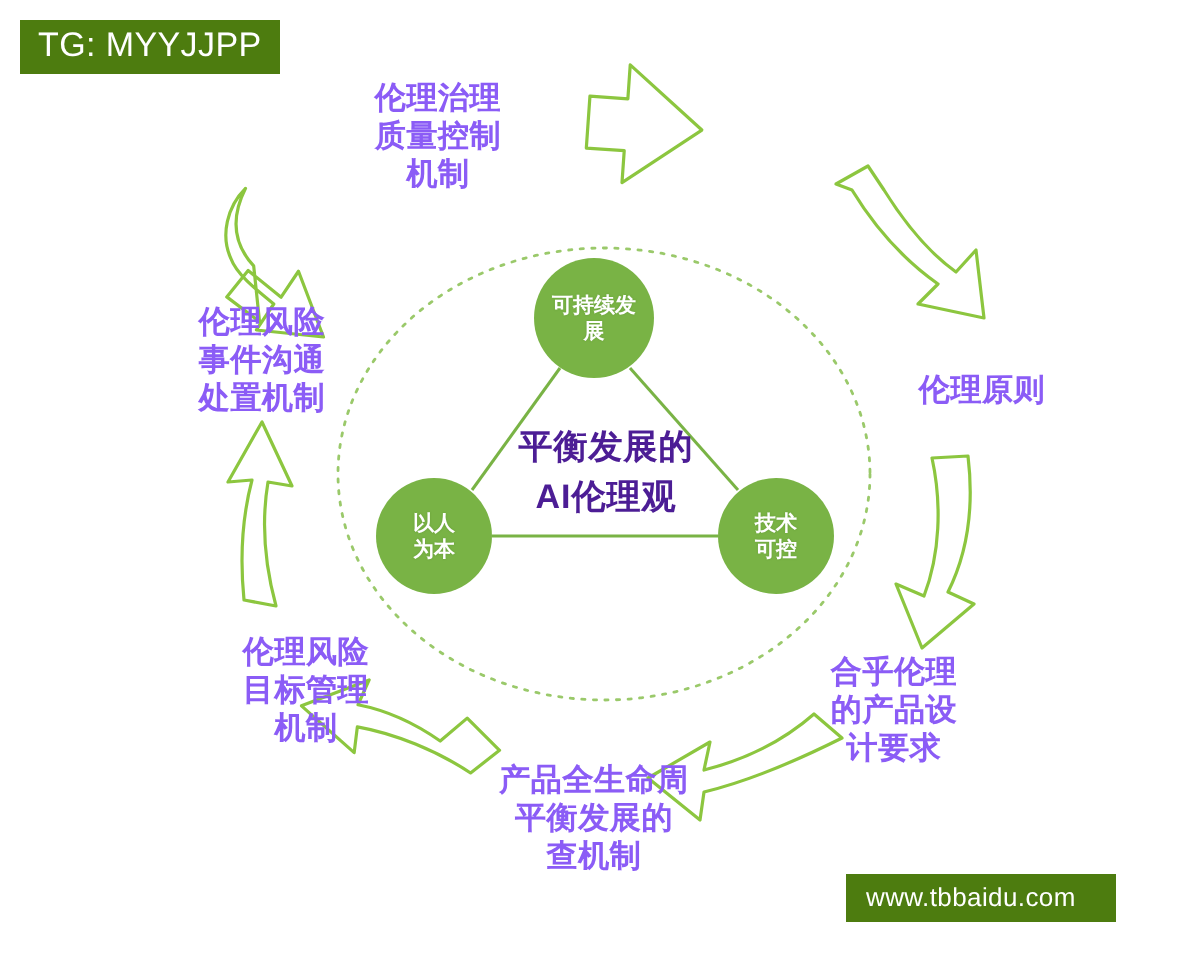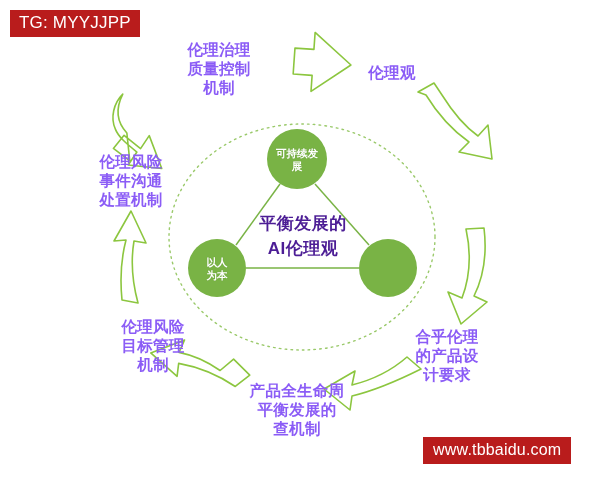--- a/index.html
+++ b/index.html
@@ -13,40 +13,40 @@
   }
   #stage {
     position: relative;
     width: 600px;
     height: 480px;
     background: #ffffff;
     overflow: hidden;
   }
   .wm {
     position: absolute;
-    background: #b91c1c;
+    background: #4d7c0f;
     color: #ffffff;
     font-family: "Liberation Sans", sans-serif;
     white-space: nowrap;
     display: flex;
     align-items: center;
     justify-content: center;
     letter-spacing: 0.2px;
   }
   #wm-top {
     left: 10px;
     top: 10px;
     padding: 3px 9px 4px 9px;
     font-size: 17px;
   }
   #wm-bottom {
     left: 423px;
     top: 437px;
-    padding: 4px 10px 5px 10px;
-    font-size: 16px;
+    padding: 4px 20px 5px 10px;
+    font-size: 13px;
   }
   .outer-label {
     position: absolute;
     color: #8b5cf6;
     font-weight: bold;
     font-size: 15.5px;
     line-height: 19px;
     letter-spacing: 0.3px;
     white-space: pre-line;
     text-align: center;
@@ -137,30 +137,32 @@
       <circle cx="388" cy="268" r="29" fill="#79b345"></circle>
     </g>
   </svg>
 
   <div class="node-label" style="left:262px; top:147px; width:70px;">可持续发
 展</div>
 
   <div class="node-label" style="left:184px; top:256px; width:66px;">以人
 为本</div>
 
+  <div class="node-label" style="left:355px; top:256px; width:66px;">技术
+可控</div>
 
   <div id="center-text" style="left:238px; top:211px; width:130px;">平衡发展的
 AI伦理观</div>
 
   <div class="outer-label" style="left:176px; top:40px; width:86px;">伦理治理
 质量控制
 机制</div>
 
-  <div class="outer-label" style="left:357px; top:63px; width:70px;">伦理观</div>
 
+  <div class="outer-label" style="left:448px; top:186px; width:86px;">伦理原则</div>
 
   <div class="outer-label" style="left:404px; top:327px; width:86px;">合乎伦理
 的产品设
 计要求</div>
 
   <div class="outer-label" style="left:238px; top:381px; width:118px;">产品全生命周
 平衡发展的
 查机制</div>
 
   <div class="outer-label" style="left:110px; top:317px; width:86px;">伦理风险

